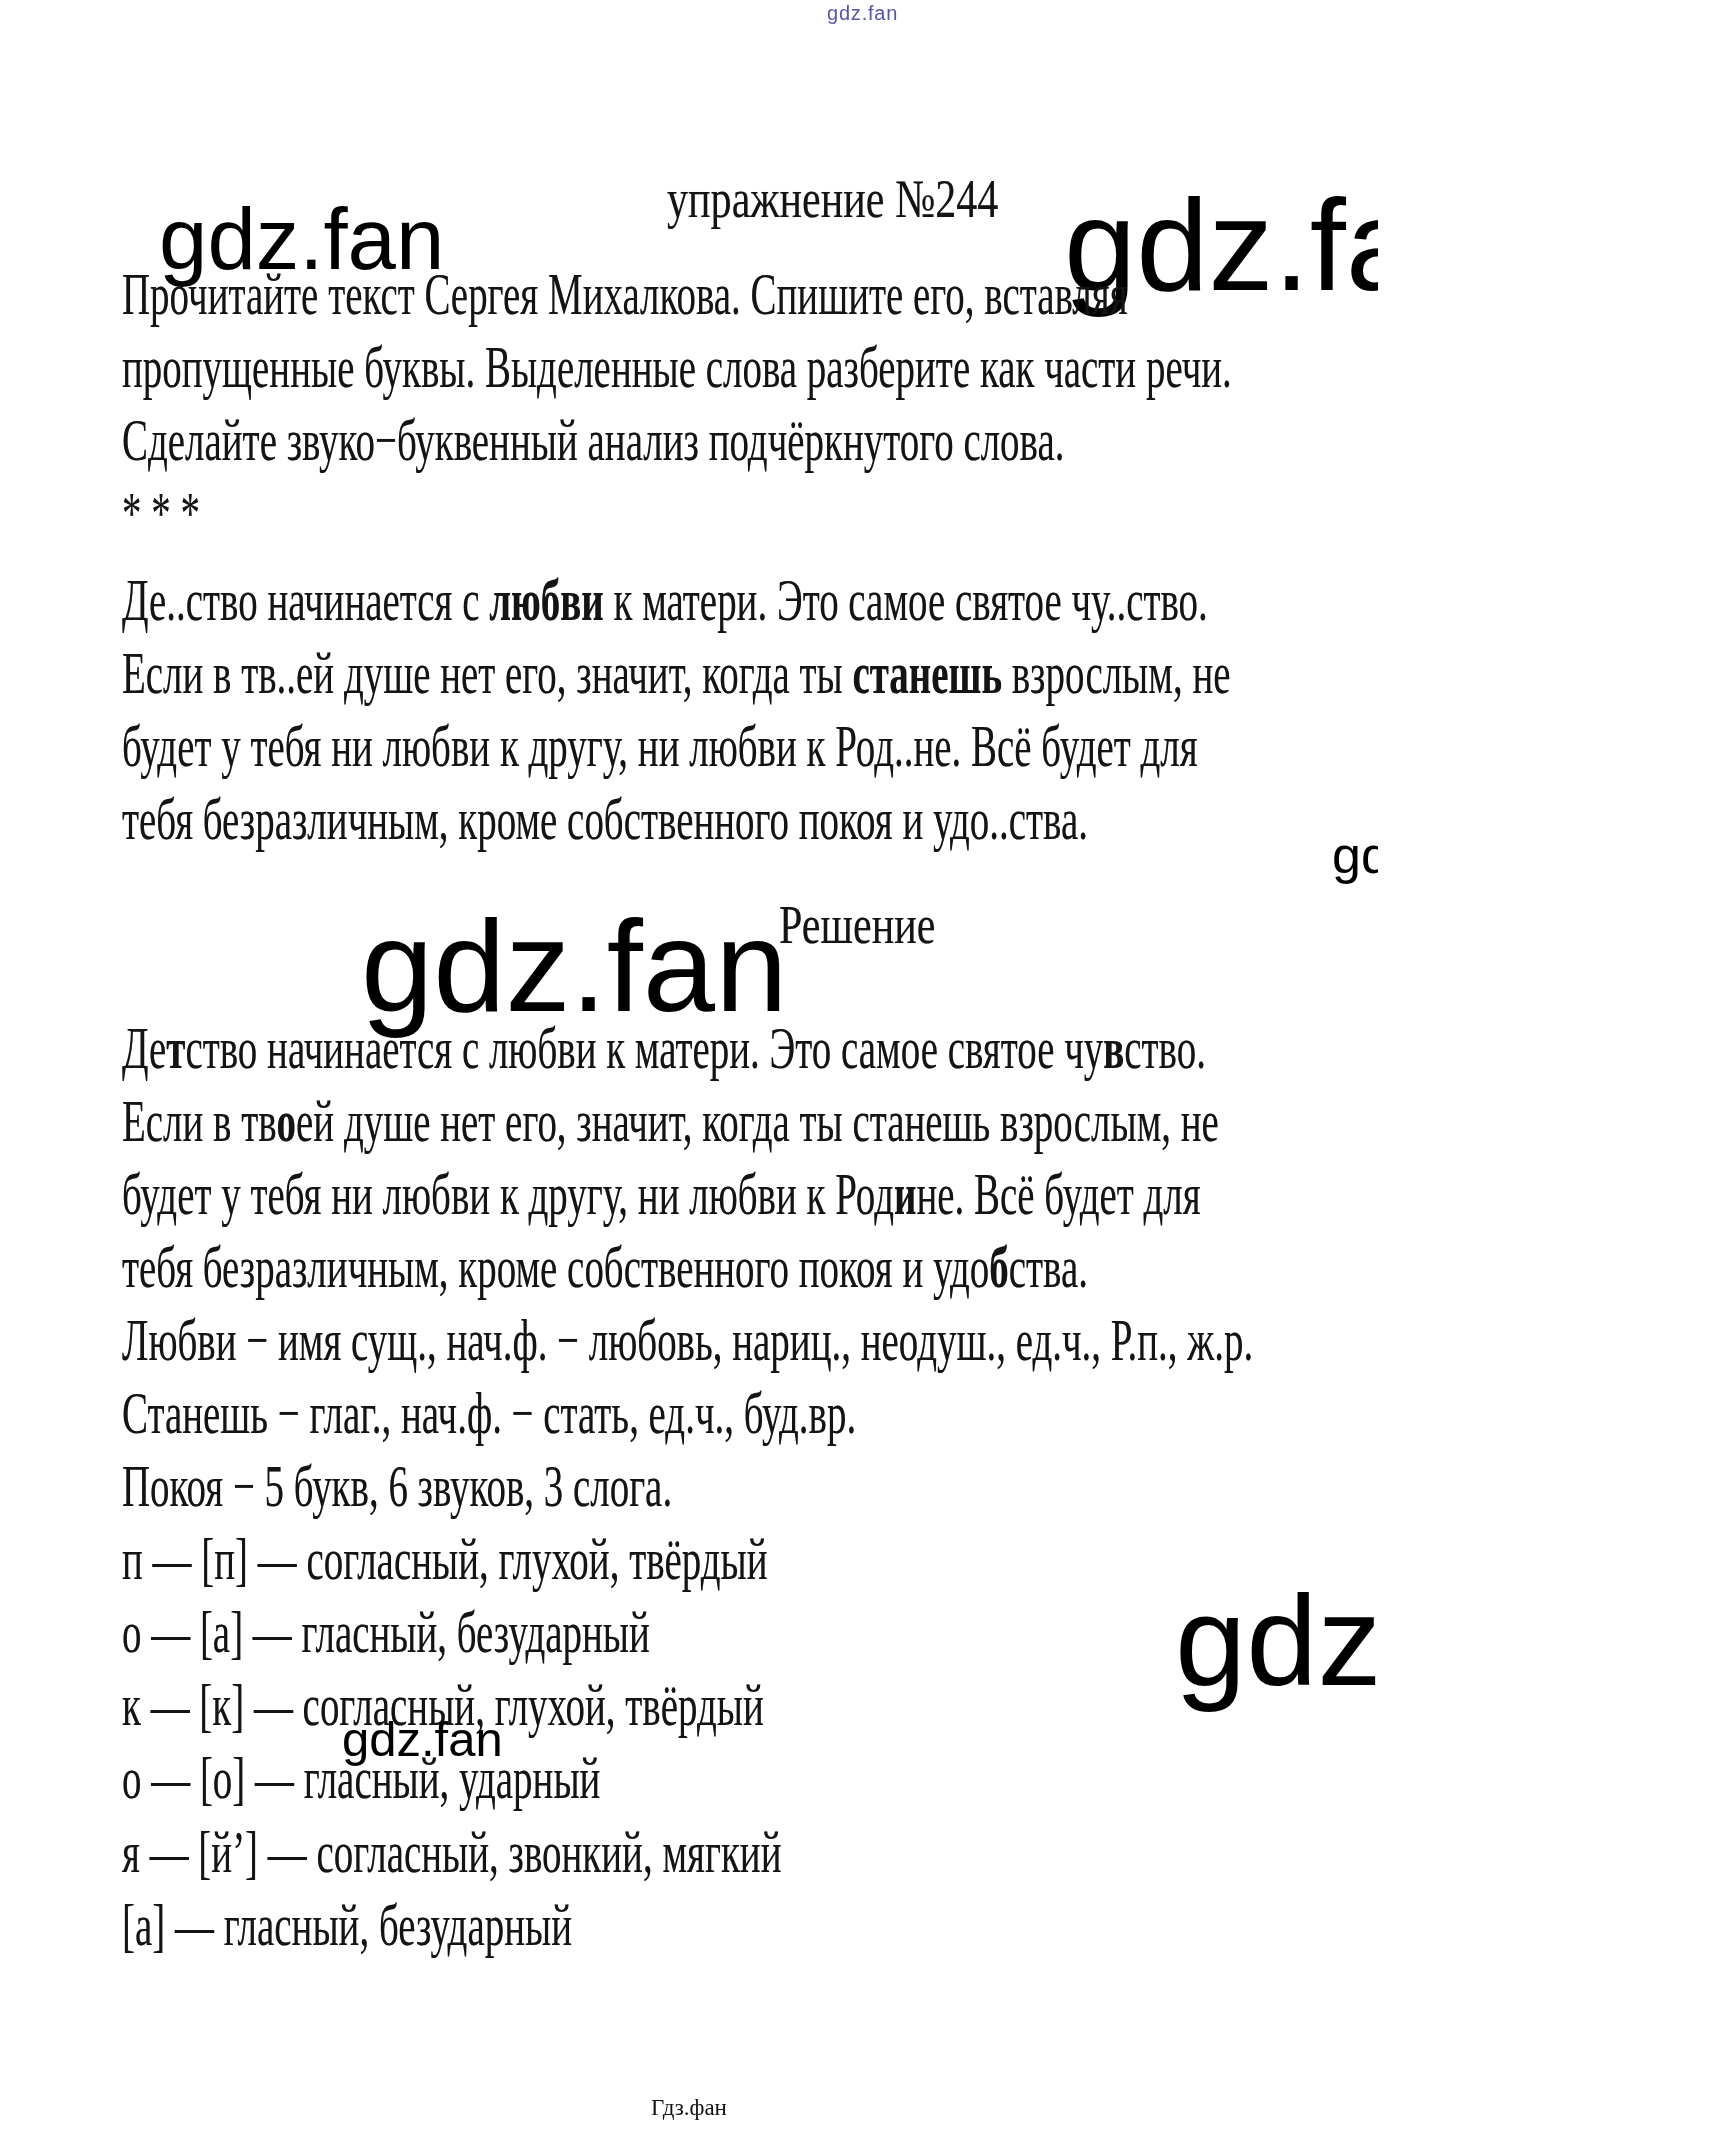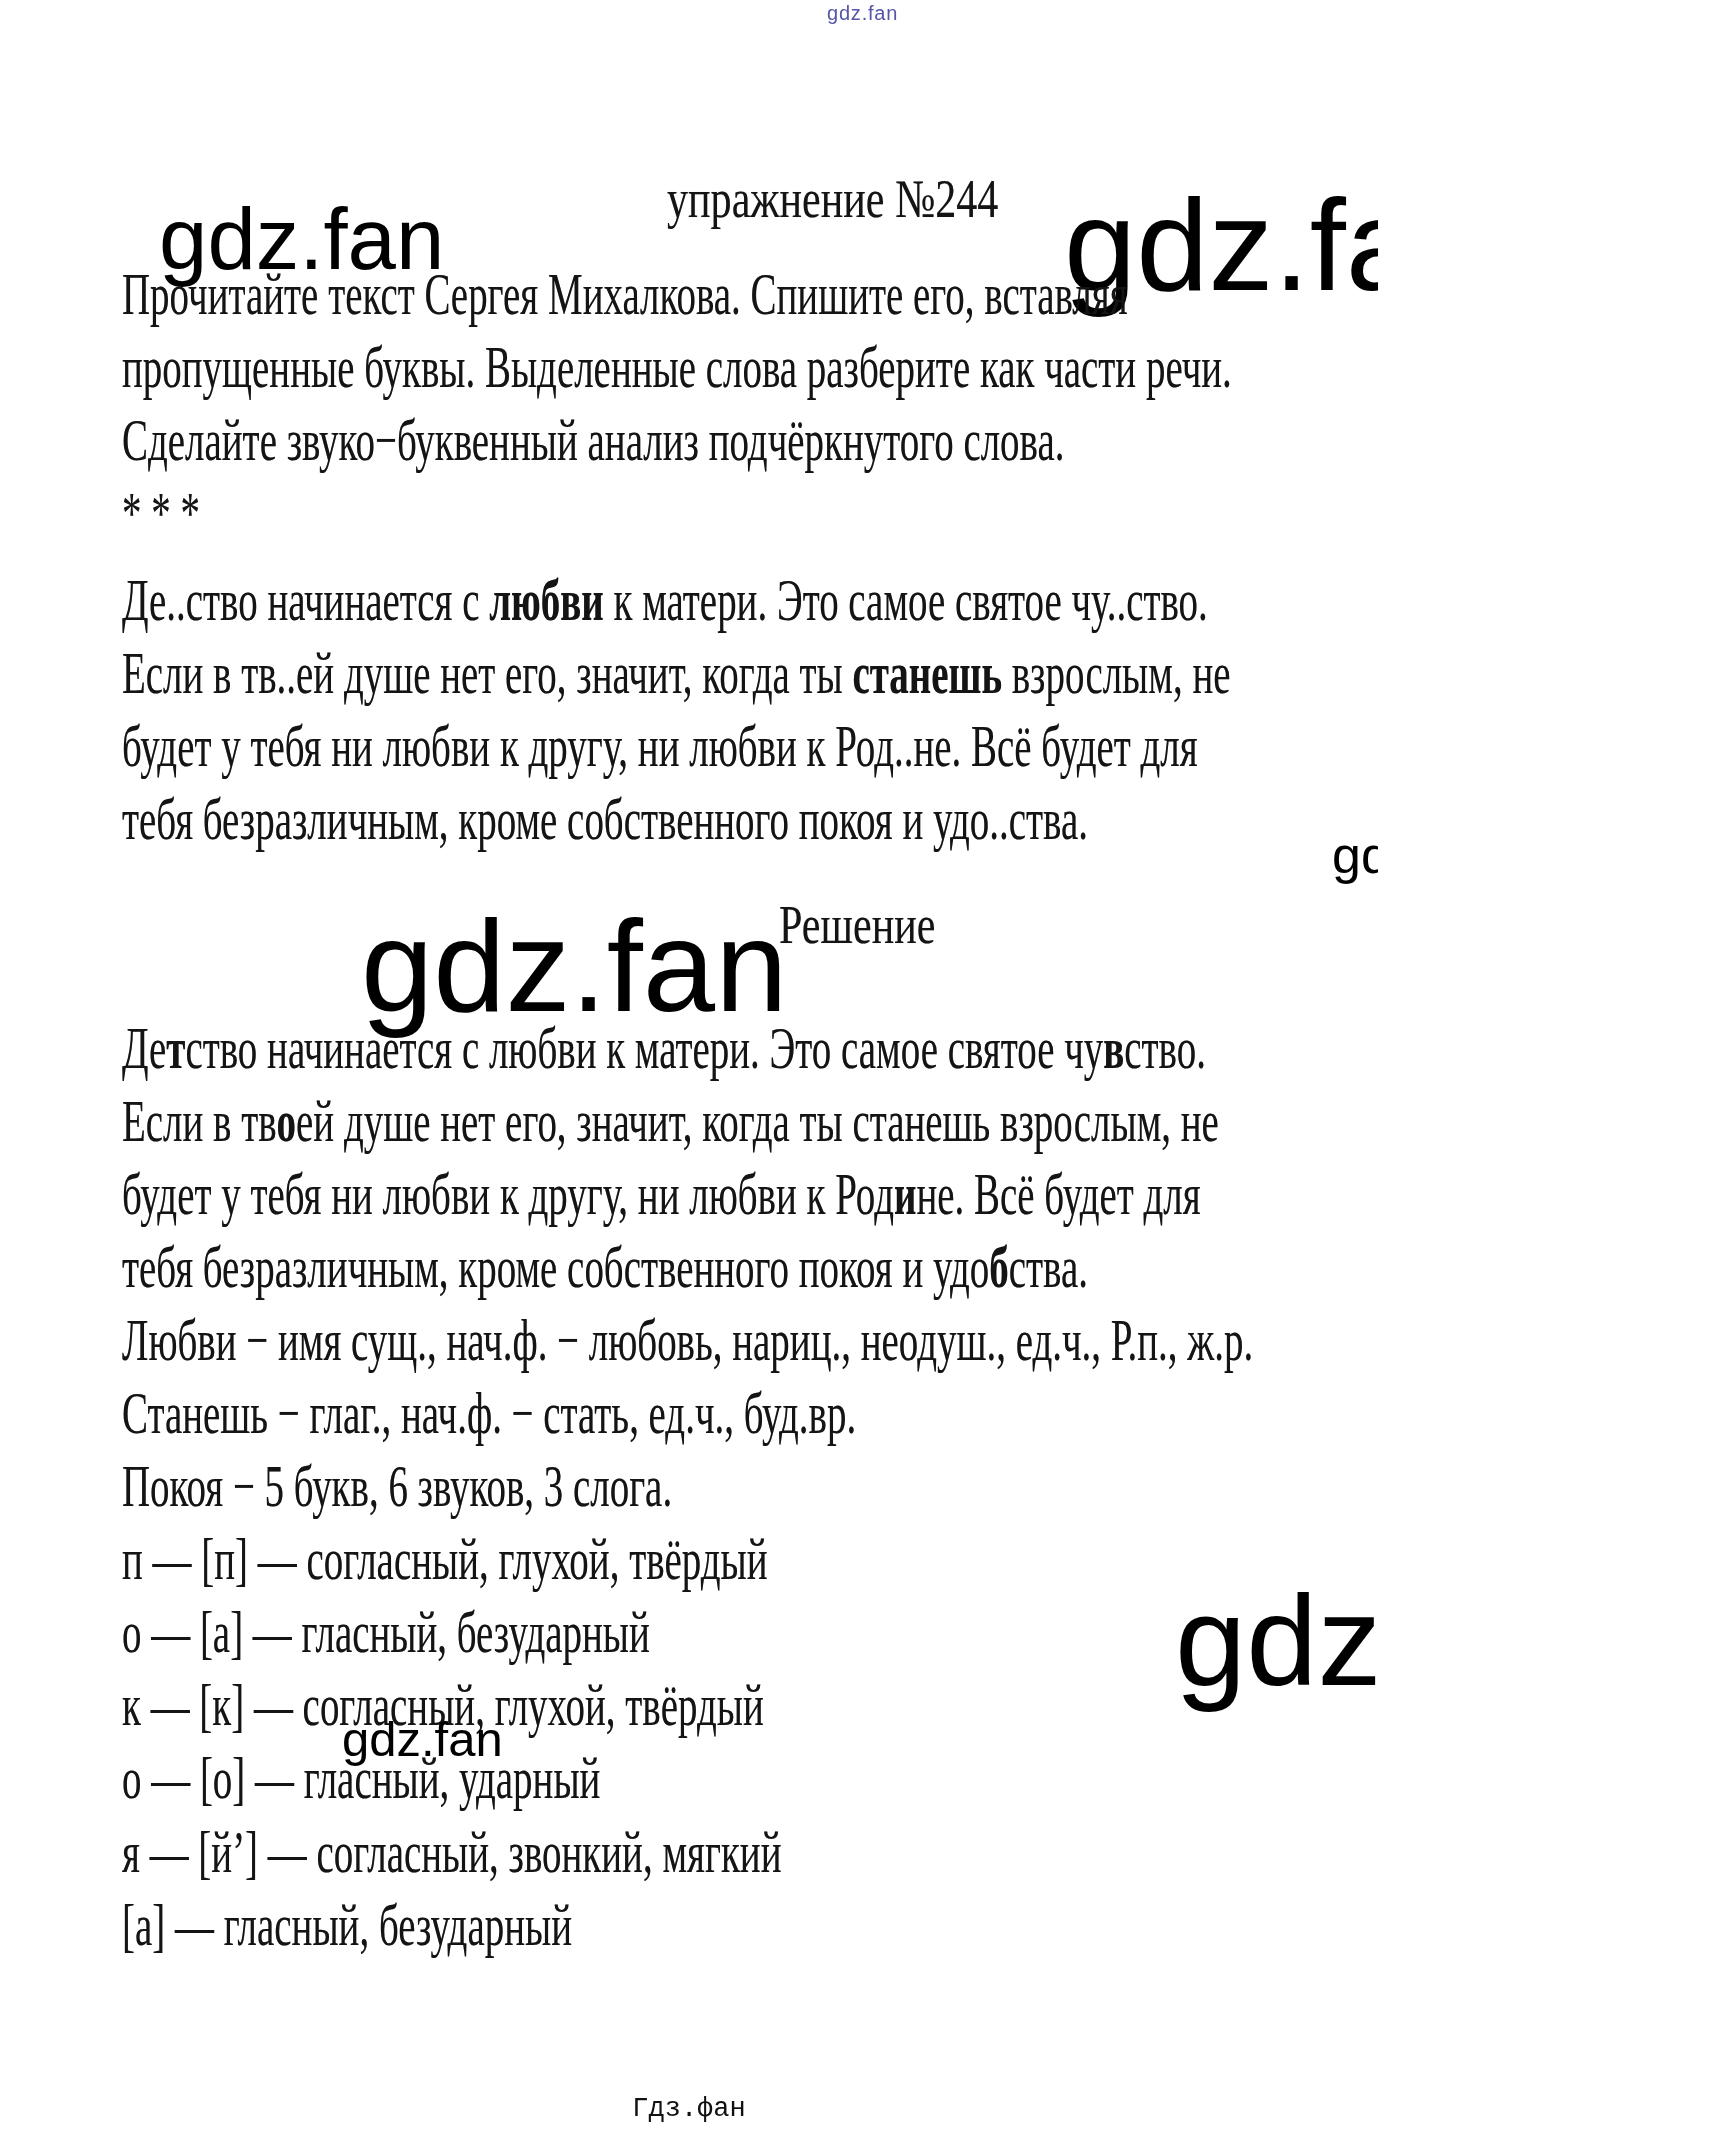--- a/index.html
+++ b/index.html
@@ -57,22 +57,22 @@
   #wm-left-top{left:159px; top:195px; font-size:87px;}
   #wm-right-top{left:1064px; top:180px; font-size:130px;}
   #wm-small-right{left:1332px; top:829px; font-size:52px;}
   #wm-center{left:361px; top:901px; font-size:130px;}
   #wm-mid-small{left:342px; top:1715px; font-size:49px;}
   #wm-bottom-right{left:1175px; top:1577px; font-size:128px;}
   .footer{
     position:absolute;
     left:50%; top:2096px;
     transform:translateX(-50%);
-    font-family:Liberation Mono, monospace;
-    font-size:27px; line-height:1;
+    font-family:Liberation Serif, serif;
+    font-size:23px; line-height:1;
     color:#111;
   }
 </style>
 </head>
 <body>
 
 <div id="page">
 
   <div class="wm" id="wm-top-tiny">gdz.fan</div>
 

